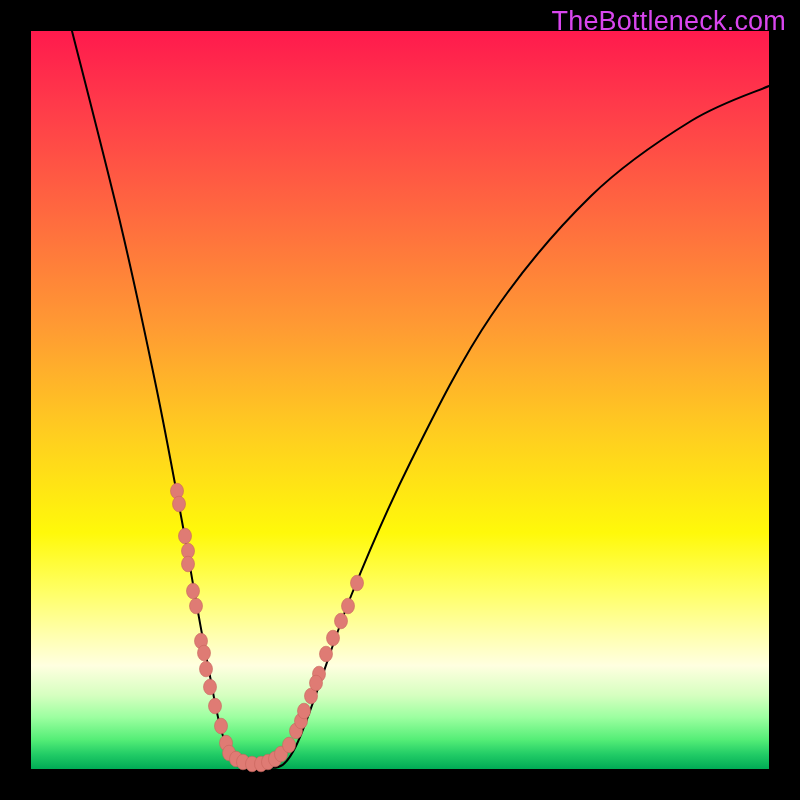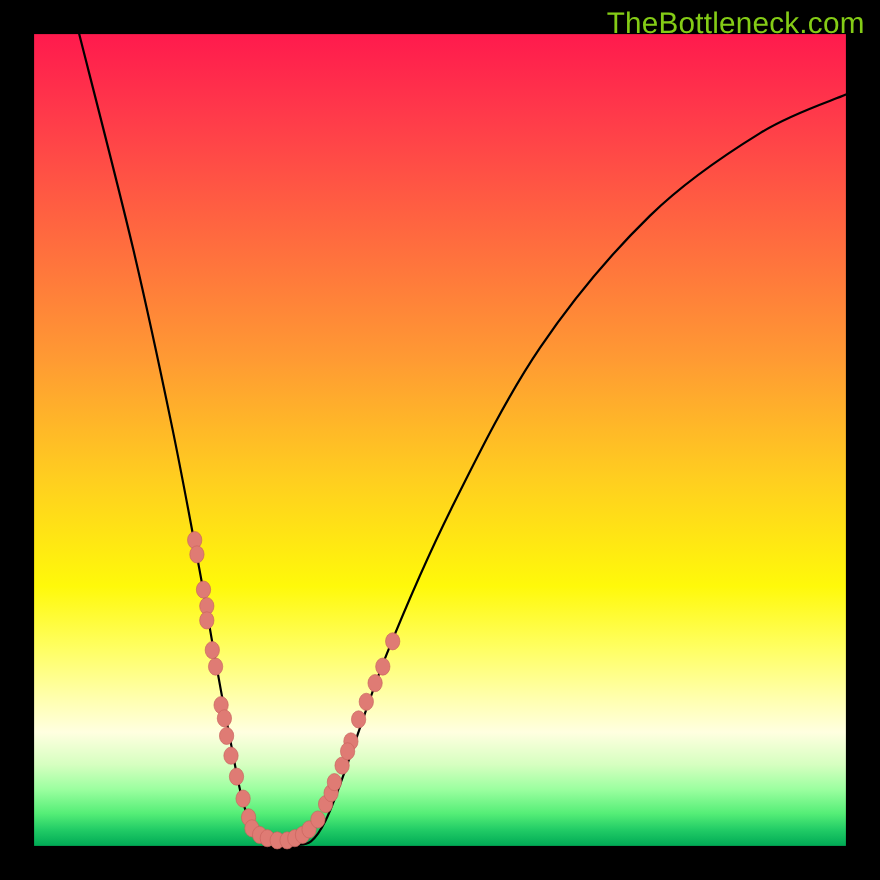--- a/index.html
+++ b/index.html
@@ -30,21 +30,21 @@
       #d6ffc0 90%,
       #9cffa0 93%,
       #55ee77 96%,
       #22cc66 98%,
       #00aa55 100%);
   }
   .watermark {
     position: absolute;
     top: 6px;
     right: 14px;
-    color: #84cc16;
+    color: #d946ef;
     font-size: 27px;
     letter-spacing: 0.2px;
     font-weight: 400;
   }
   svg.overlay {
     position: absolute;
     left: 31px;
     top: 31px;
     width: 738px;
     height: 738px;

